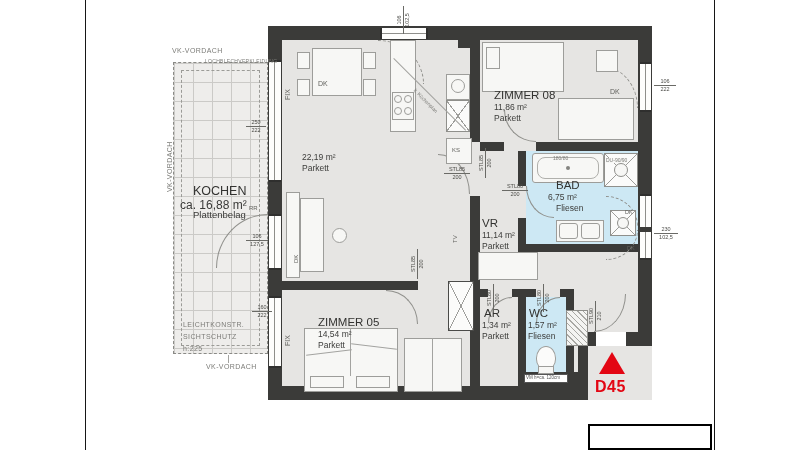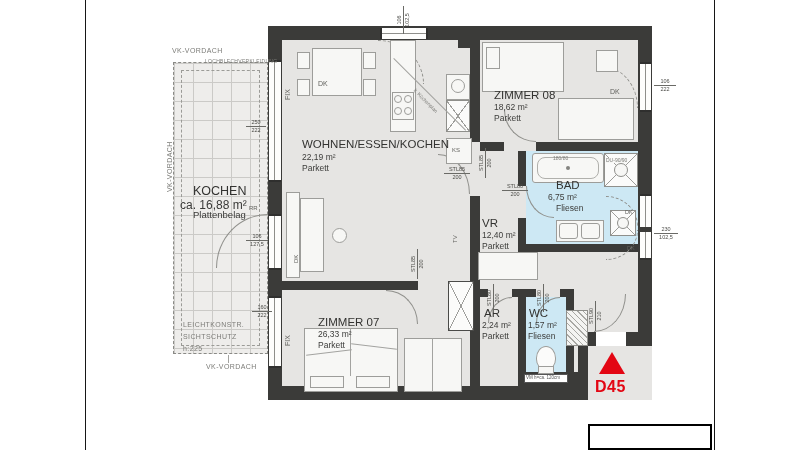--- a/index.html
+++ b/index.html
@@ -152,42 +152,41 @@
   <div class="fur" style="left:356px;top:376px;width:34px;height:12px"></div>
   <div class="line" style="left:306px;top:352px;width:46px;height:1px;transform:rotate(-7deg)"></div>
   <div class="line" style="left:351px;top:346px;width:46px;height:1px;transform:rotate(7deg)"></div>
   <div class="fur" style="left:404px;top:338px;width:58px;height:54px"></div>
   <div class="line" style="left:432px;top:338px;width:1px;height:54px"></div>
 
   <div class="abs" style="left:536px;top:346px;width:20px;height:24px;border:1px solid #9d9d9a;border-radius:50% 50% 45% 45%;background:#fbfbfa;box-sizing:border-box"></div>
   <div class="fur" style="left:538px;top:366px;width:16px;height:8px"></div>
   <div class="abs" style="left:524px;top:374px;width:44px;height:9px;background:#fff;border:1px solid #555;box-sizing:border-box"></div>
 
-  <div class="lbl rname" style="left:302px;top:139px">WOHNEN/ESSEN/KOCHEN</div>
   <div class="lbl rsub" style="left:302px;top:153px">22,19 m²</div>
   <div class="lbl rsub" style="left:302px;top:164px">Parkett</div>
 
   <div class="lbl rname" style="left:494px;top:90px">ZIMMER 08</div>
-  <div class="lbl rsub" style="left:494px;top:103px">18,62 m²</div>
+  <div class="lbl rsub" style="left:494px;top:103px">11,86 m²</div>
   <div class="lbl rsub" style="left:494px;top:114px">Parkett</div>
 
   <div class="lbl rname" style="left:556px;top:180px">BAD</div>
   <div class="lbl rsub" style="left:548px;top:193px">6,75 m²</div>
   <div class="lbl rsub" style="left:556px;top:204px">Fliesen</div>
 
   <div class="lbl rname" style="left:482px;top:218px">VR</div>
-  <div class="lbl rsub" style="left:482px;top:231px">12,40 m²</div>
+  <div class="lbl rsub" style="left:482px;top:231px">11,14 m²</div>
   <div class="lbl rsub" style="left:482px;top:242px">Parkett</div>
 
-  <div class="lbl rname" style="left:318px;top:317px">ZIMMER 07</div>
-  <div class="lbl rsub" style="left:318px;top:330px">26,33 m²</div>
+  <div class="lbl rname" style="left:318px;top:317px">ZIMMER 05</div>
+  <div class="lbl rsub" style="left:318px;top:330px">14,54 m²</div>
   <div class="lbl rsub" style="left:318px;top:341px">Parkett</div>
 
   <div class="lbl rname" style="left:484px;top:308px">AR</div>
-  <div class="lbl rsub" style="left:482px;top:321px">2,24 m²</div>
+  <div class="lbl rsub" style="left:482px;top:321px">1,34 m²</div>
   <div class="lbl rsub" style="left:482px;top:332px">Parkett</div>
 
   <div class="lbl rname" style="left:529px;top:308px">WC</div>
   <div class="lbl rsub" style="left:528px;top:321px">1,57 m²</div>
   <div class="lbl rsub" style="left:528px;top:332px">Fliesen</div>
 
   <div class="lbl rname big" style="left:193px;top:185px">KOCHEN</div>
   <div class="lbl" style="left:180px;top:199px;font-size:12px">ca. 16,88 m²</div>
   <div class="lbl" style="left:193px;top:210px;font-size:9.5px">Plattenbelag</div>
 

